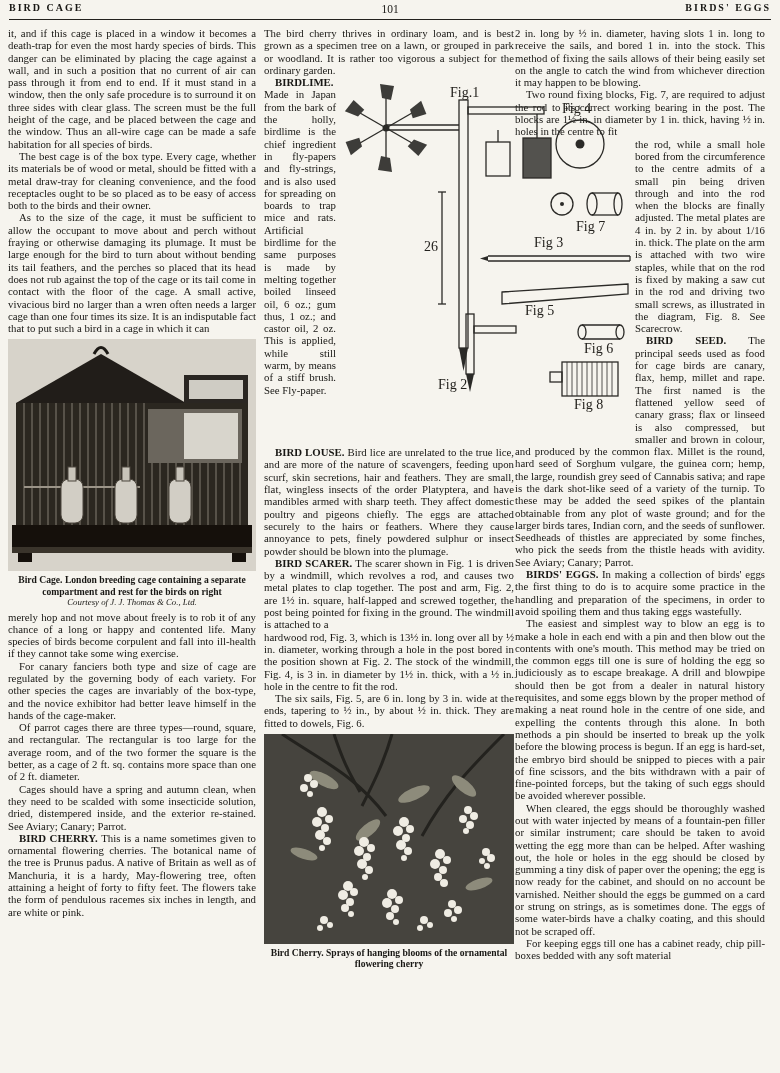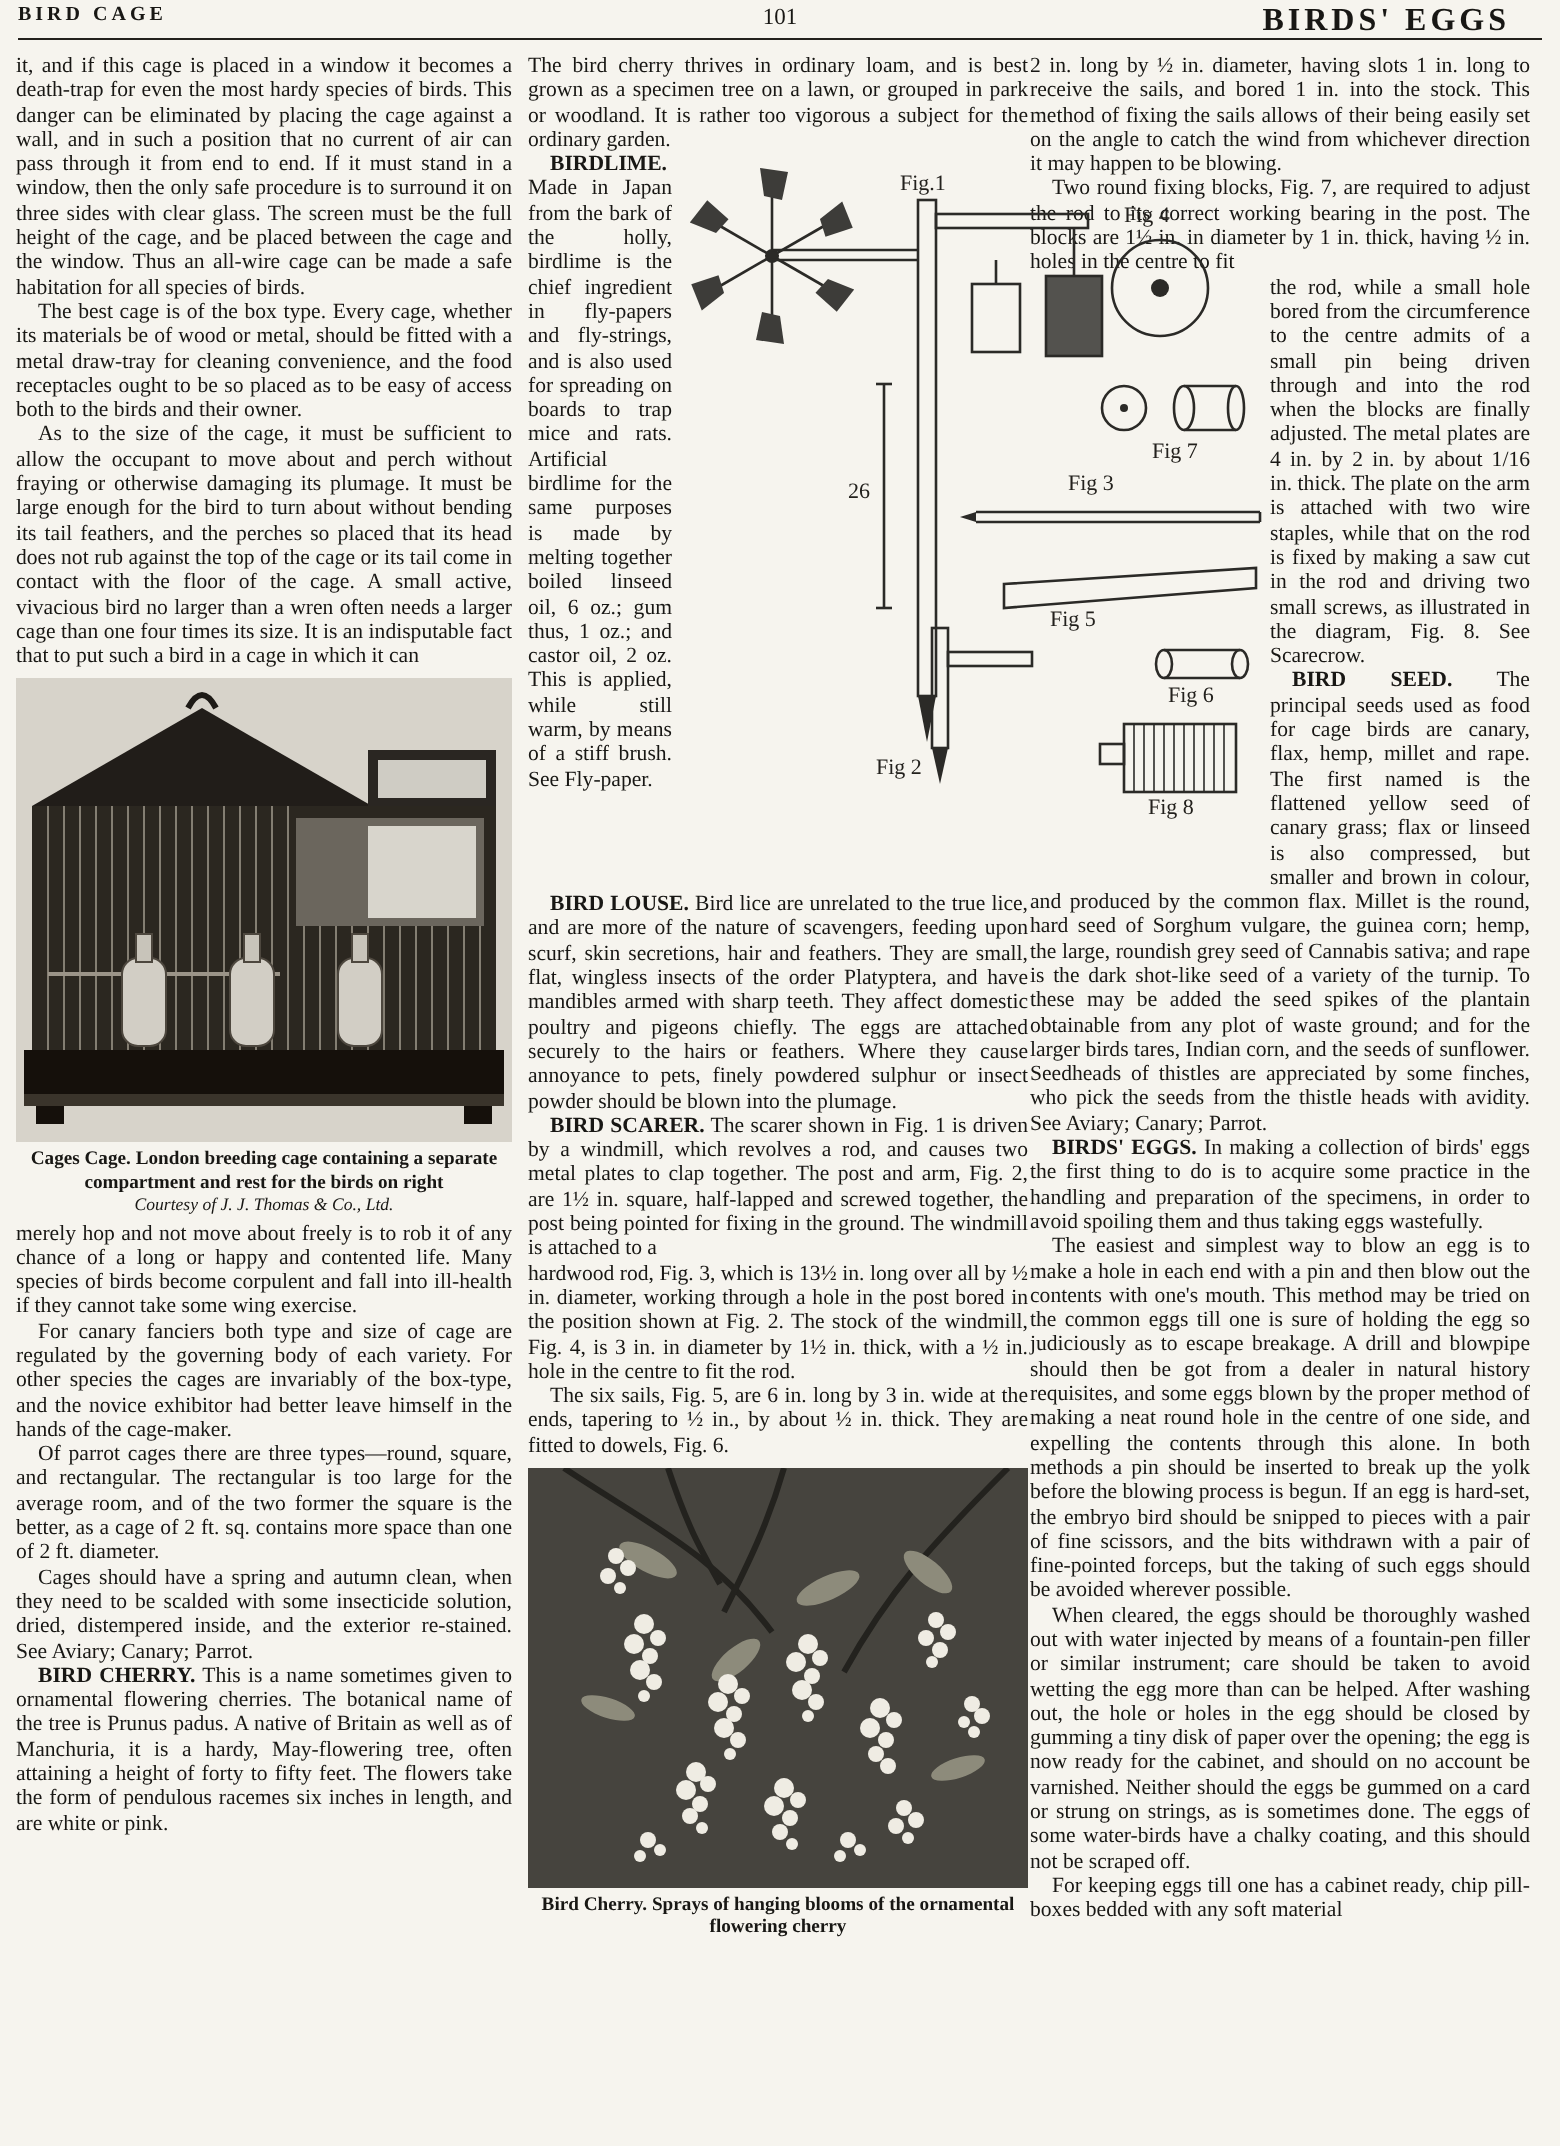--- a/index.html
+++ b/index.html
@@ -7,21 +7,21 @@
   body{
     width:780px;height:1073px;position:relative;overflow:hidden;
     background:#f6f4ee;color:#181714;
     font-family:"Liberation Serif","DejaVu Serif",serif;
   }
   .page{position:absolute;inset:0;}
   
   .header{position:absolute;top:2px;left:9px;right:9px;height:17px;}
   .h-left{position:absolute;left:0;top:0;font-weight:bold;font-size:10px;letter-spacing:2px;}
   .h-center{position:absolute;left:50%;transform:translateX(-50%);top:1px;font-size:11.5px;}
-  .h-right{position:absolute;right:16px;top:0;font-weight:bold;font-size:16px;letter-spacing:2px;text-align:center;}
+  .h-right{position:absolute;right:0;top:0;font-weight:bold;font-size:10px;letter-spacing:2px;text-align:center;}
   .rule{position:absolute;top:19px;left:9px;right:9px;border-top:1.5px solid #23211d;}
   
   .col{position:absolute;top:27px;font-size:10.8px;line-height:12.3px;text-align:justify;}
   #col1{left:8px;width:248px;}
   #col2{left:264px;width:250px;}
   #col3{left:502px;width:250px;margin-left:13px;}
   p{margin:0;}
   .ind{text-indent:11px;}
   .term{font-weight:bold;}
   
@@ -29,21 +29,21 @@
   .spacer-l{float:left;width:120px;height:296px;}
   .clear-r{clear:right;}
   .wrapzone{overflow:visible;font-family:Liberation Serif, serif;}
   
   figure{margin:5px 0 3px 0;}
   .photo{width:100%;display:block;}
   .cap{font-size:9.6px;line-height:11.3px;text-align:center;font-weight:bold;margin-top:3px;text-indent:0;}
   .credit{font-size:8.8px;font-style:italic;text-align:center;line-height:10.5px;}
   
   .diagram{position:absolute;left:338px;top:80px;width:304px;height:368px;}
-  .figlab{position:absolute;font-size:11px;line-height:9px;color:#23211d;white-space:nowrap;text-align:right;}
+  .figlab{position:absolute;font-size:14px;line-height:9px;color:#23211d;white-space:nowrap;text-align:right;}
   .dcap{position:absolute;left:98px;bottom:2px;width:202px;text-align:center;
         font-size:9.6px;line-height:11.3px;font-weight:bold;}
 </style>
 </head>
 <body>
 
 <div class="page">
 
   <div class="header">
     <span class="h-left">BIRD CAGE</span>
@@ -105,21 +105,21 @@
           <rect x="114" y="128" width="8" height="14" fill="#c8c4ba"></rect>
           <rect x="161" y="140" width="22" height="44" rx="8" fill="#d2cec5"></rect>
           <rect x="168" y="128" width="8" height="14" fill="#c8c4ba"></rect>
         </g>
         <rect x="4" y="186" width="240" height="22" fill="#15100b"></rect>
         <rect x="4" y="208" width="240" height="6" fill="#3a342b"></rect>
         <rect x="10" y="214" width="14" height="9" fill="#15100b"></rect>
         <rect x="224" y="214" width="14" height="9" fill="#15100b"></rect>
       </svg>
       <figcaption class="cap">
-        <b>Cages Cage.</b>
+        <b>Bird Cage.</b>
         <span>London breeding cage containing a separate compartment and rest for the birds on right</span>
       </figcaption>
       <div class="credit">Courtesy of J. J. Thomas &amp; Co., Ltd.</div>
     </figure>
 
     <p>merely hop and not move about freely is to rob it of any chance of a long or happy and contented life. Many species of birds become corpulent and fall into ill-health if they cannot take some wing exercise.</p>
     <p class="ind">For canary fanciers both type and size of cage are regulated by the governing body of each variety. For other species the cages are invariably of the box-type, and the novice exhibitor had better leave himself in the hands of the cage-maker.</p>
     <p class="ind">Of parrot cages there are three types—round, square, and rectangular. The rectangular is too large for the average room, and of the two former the square is the better, as a cage of 2 ft. sq. contains more space than one of 2 ft. diameter.</p>
     <p class="ind">Cages should have a spring and autumn clean, when they need to be scalded with some insecticide solution, dried, distempered inside, and the exterior re-stained. See Aviary; Canary; Parrot.</p>
     <p class="ind">

